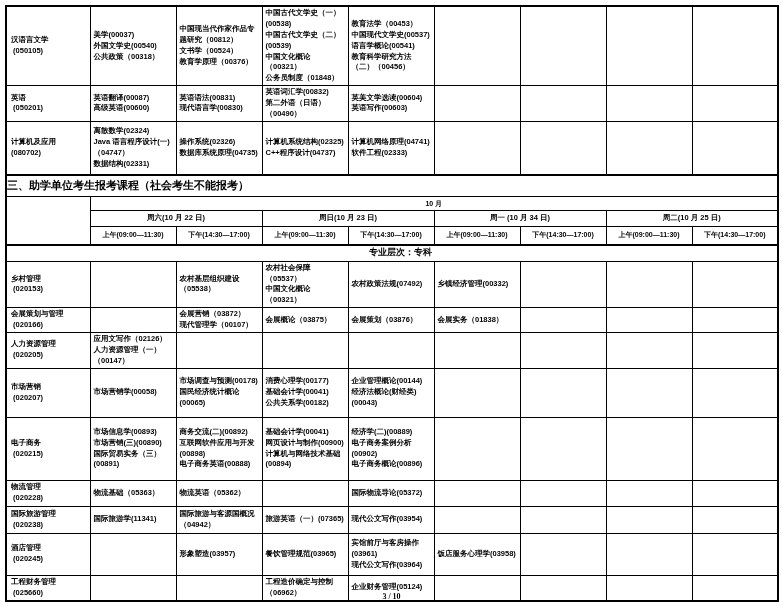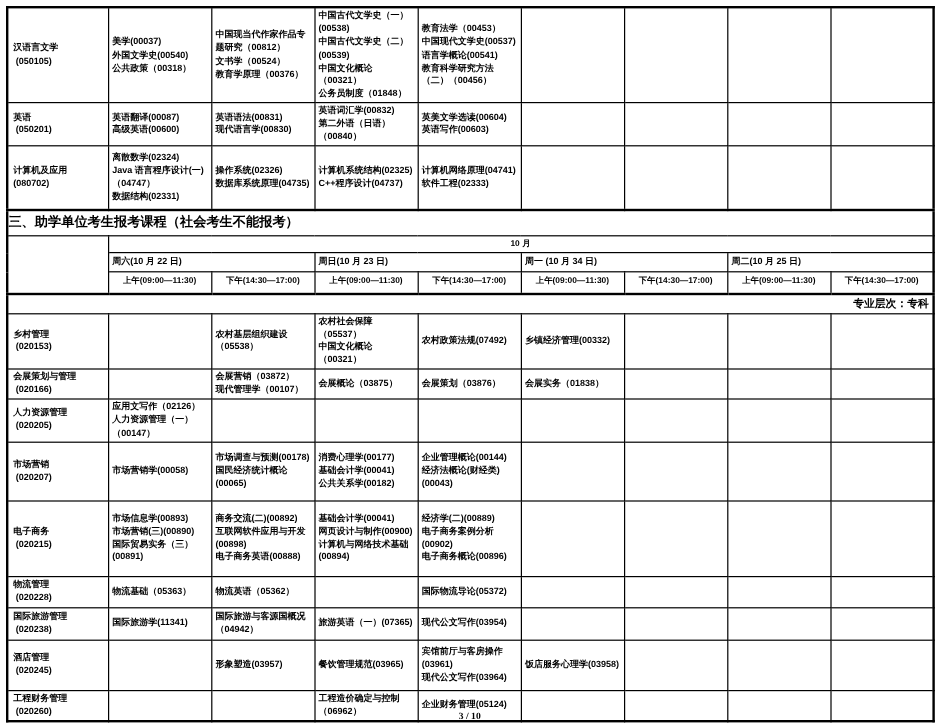--- a/index.html
+++ b/index.html
@@ -50,32 +50,34 @@
     padding: 2px 0;
   }
   .month-cell {
     font-size: 7px;
     text-align: center;
     padding: 1px 0;
   }
   .blank-head { border-bottom: 2px solid #000; }
   .day-cell {
     font-size: 7.5px;
+    text-align: center;
     margin-top: 35px;
   }
   .time-cell {
     font-size: 7px;
     text-align: center;
     border-bottom: 2px solid #000;
   }
   .level-row td {
     font-size: 9px;
-    text-align: right;
+    text-align: center;
     padding-left: 20px;
     border-bottom: 1px solid #000;
+    font-family: Liberation Mono, monospace;
   }
   
   #top-rows tr:nth-child(1) { height: 72px; }
   #top-rows tr:nth-child(2) { height: 31px; }
   #top-rows tr:nth-child(3) { height: 54px; }
   .section-title-row { height: 18px; }
   .month-row  { height: 14px; }
   .day-row    { height: 16px; }
   .time-row   { height: 18px; }
   .level-row  { height: 16px; }
@@ -141,21 +143,21 @@
           <td class="course"></td>
         </tr>
         <tr>
           <td class="major">英语
  (050201)</td>
           <td class="course">英语翻译(00087)
 高级英语(00600)</td>
           <td class="course">英语语法(00831)
 现代语言学(00830)</td>
           <td class="course">英语词汇学(00832)
-第二外语（日语）（00840）</td>
+第二外语（日语）（00490）</td>
           <td class="course">英美文学选读(00604)
 英语写作(00603)</td>
           <td class="course"></td>
           <td class="course"></td>
           <td class="course"></td>
           <td class="course"></td>
         </tr>
         <tr>
           <td class="major">计算机及应用
 (080702)</td>
@@ -314,21 +316,21 @@
           <td class="course">餐饮管理规范(03965)</td>
           <td class="course">宾馆前厅与客房操作(03961)
 现代公文写作(03964)</td>
           <td class="course">饭店服务心理学(03958)</td>
           <td class="course"></td>
           <td class="course"></td>
           <td class="course"></td>
         </tr>
         <tr>
           <td class="major">工程财务管理
- (020260)</td>
+ (025660)</td>
           <td class="course"></td>
           <td class="course"></td>
           <td class="course">工程造价确定与控制（06962）</td>
           <td class="course">企业财务管理(05124)</td>
           <td class="course"></td>
           <td class="course"></td>
           <td class="course"></td>
           <td class="course"></td>
         </tr>
       </tbody>

